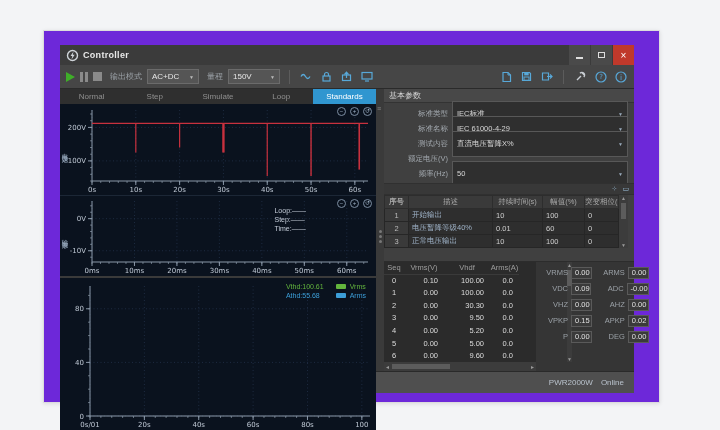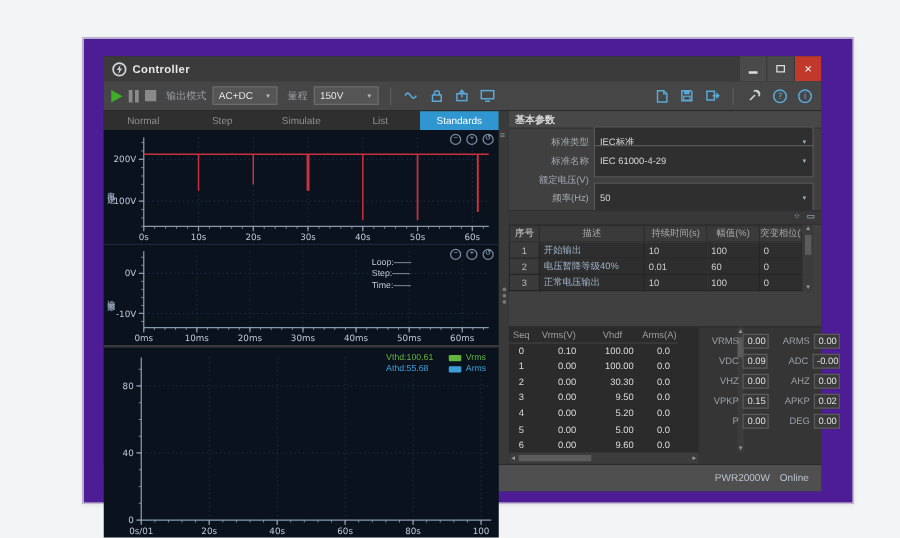--- a/index.html
+++ b/index.html
@@ -1,17 +1,17 @@
 <!DOCTYPE html>
 <html><head>
 <meta charset="utf-8">
 <style>
   * { margin:0; padding:0; box-sizing:border-box; font-family:"Liberation Sans","DejaVu Sans",sans-serif; }
   html,body { width:720px; height:430px; background:#f3f4f6; overflow:hidden; }
-  .card { position:absolute; left:66px; top:30px; width:617px; height:373px; background:#4c1d95; border:1px solid #dcdcdc; box-shadow:0 1px 4px rgba(0,0,0,.10); }
+  .card { position:absolute; left:43px; top:30px; width:617px; height:373px; background:#6d28d9; border:1px solid #dcdcdc; box-shadow:0 1px 4px rgba(0,0,0,.10); }
   .app { position:absolute; left:16px; top:14px; width:574px; height:348px; background:#2e2e2e; display:flex; flex-direction:column; font-size:8px; color:#ccc; }
 
   
   .titlebar { height:20px; background:#3b3b3b; display:flex; align-items:center; padding-left:6px; flex:0 0 auto; }
   .logo { display:flex; align-items:center; gap:4px; }
   .logo svg { display:block; }
   .title-text { font-weight:bold; font-size:9px; color:#e8e8e8; letter-spacing:.3px; }
   .win-controls { margin-left:auto; display:flex; height:100%; }
   .win-btn { width:22px; height:100%; display:flex; align-items:center; justify-content:center; color:#ddd; font-size:9px; background:#4a4a4a; border-left:1px solid #3b3b3b; cursor:default; }
   .win-btn .bar { width:7px; height:2px; background:#ddd; margin-top:5px; }
@@ -48,21 +48,21 @@
   .legend .sw { display:flex; align-items:center; gap:4px; }
   .legend .chip { width:10px; height:5px; border-radius:1px; }
 
   .splitter { width:8px; background:#3a3a3a; position:relative; }
   .splitter .grip { position:absolute; top:18px; left:1px; color:#8a8a8a; font-size:7px; line-height:3px; }
   .splitter .dots { position:absolute; top:50%; left:2.5px; width:3px; height:14px; display:flex; flex-direction:column; gap:2px; }
   .splitter .dots i { width:3px; height:3px; background:#777; border-radius:50%; }
 
   
   .right-col { flex:1; background:#404040; display:flex; flex-direction:column; min-width:0; }
-  .panel-header { height:14px; background:#484848; border-bottom:1px solid #333; display:flex; align-items:center; padding-left:5px; color:#d8d8d8; font-weight:bold; font-size:8px; flex:0 0 auto; }
+  .panel-header { height:14px; background:#484848; border-bottom:1px solid #333; display:flex; align-items:center; padding-left:5px; color:#d8d8d8; font-weight:normal; font-size:8px; flex:0 0 auto; }
   .form { padding:3px 6px 2px 2px; flex:0 0 auto; }
   .frow { display:flex; align-items:center; height:15px; gap:4px; }
   .frow .flab { width:62px; text-align:right; color:#a2a8ae; font-size:7.5px; flex:0 0 auto; }
   .fctl { flex:1; background:#2f2f2f; border:1px solid #585858; height:12px; color:#d7d7d7; display:flex; align-items:center; padding:12px 4px; justify-content:space-between; font-size:7.5px; }
   .fctl .ar { font-size:5px; color:#9ab; }
   .mini-toolbar { height:12px; background:#383838; border-top:1px solid #303030; border-bottom:1px solid #303030; display:flex; align-items:center; justify-content:flex-end; gap:5px; padding-right:5px; flex:0 0 auto; }
   .mini-ic { color:#9fc4e0; font-size:7px; line-height:8px; }
 
   
   .steps-wrap { display:flex; flex:0 0 auto; }
@@ -210,21 +210,21 @@
       </div>
     </div>
 
     <div class="content">
 
       <div class="left-col">
         <div class="tabstrip">
             <div class="tab">Normal</div>
             <div class="tab">Step</div>
             <div class="tab">Simulate</div>
-            <div class="tab">List</div>
+            <div class="tab">Loop</div>
             <div class="tab active">Standards</div>
           </div>
 
         <div class="chart" id="chart1">
           <span class="ylab">电压设定</span>
           <svg id="svg1" width="100%" height="100%">
               <line x1="32" y1="6" x2="32" y2="77" stroke="#263750" stroke-width="0.7" stroke-dasharray="1,2.5"></line>
               <line x1="75.80952380952381" y1="6" x2="75.80952380952381" y2="77" stroke="#263750" stroke-width="0.7" stroke-dasharray="1,2.5"></line>
               <line x1="119.61904761904762" y1="6" x2="119.61904761904762" y2="77" stroke="#263750" stroke-width="0.7" stroke-dasharray="1,2.5"></line>
               <line x1="163.42857142857142" y1="6" x2="163.42857142857142" y2="77" stroke="#263750" stroke-width="0.7" stroke-dasharray="1,2.5"></line>
@@ -501,20 +501,27 @@
               </div>
             </div>
             <div class="frow">
               <span class="flab">标准名称</span>
               <div class="fctl">
                 <span>IEC 61000-4-29</span>
                 <span class="ar">▼</span>
               </div>
             </div>
             <div class="frow">
+              <span class="flab">测试内容</span>
+              <div class="fctl">
+                <span>直流电压暂降X%</span>
+                <span class="ar">▼</span>
+              </div>
+            </div>
+            <div class="frow">
               <span class="flab">额定电压(V)</span>
             </div>
             <div class="frow">
               <span class="flab">频率(Hz)</span>
               <div class="fctl">
                 <span>50</span>
                 <span class="ar">▼</span>
               </div>
             </div>
           </div>

